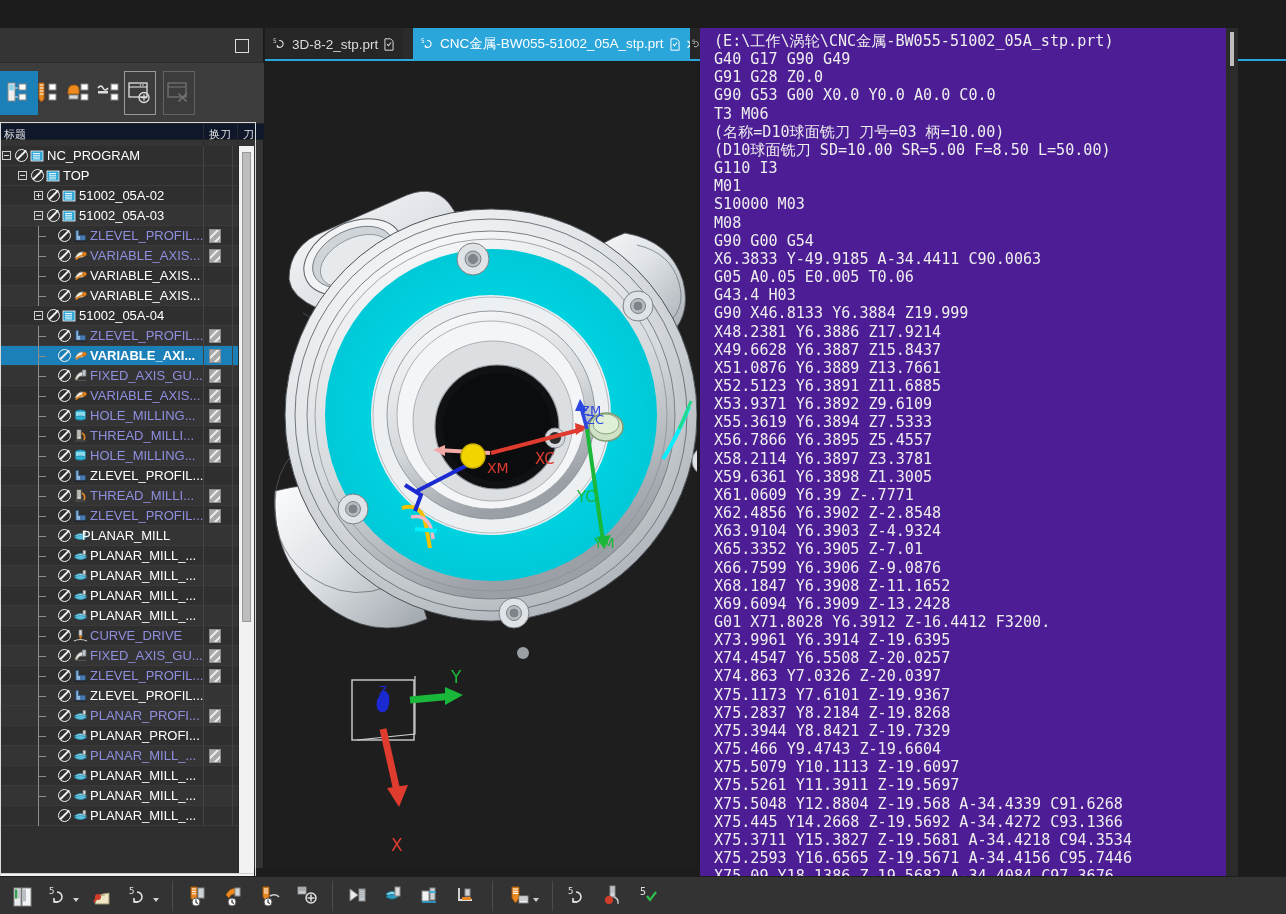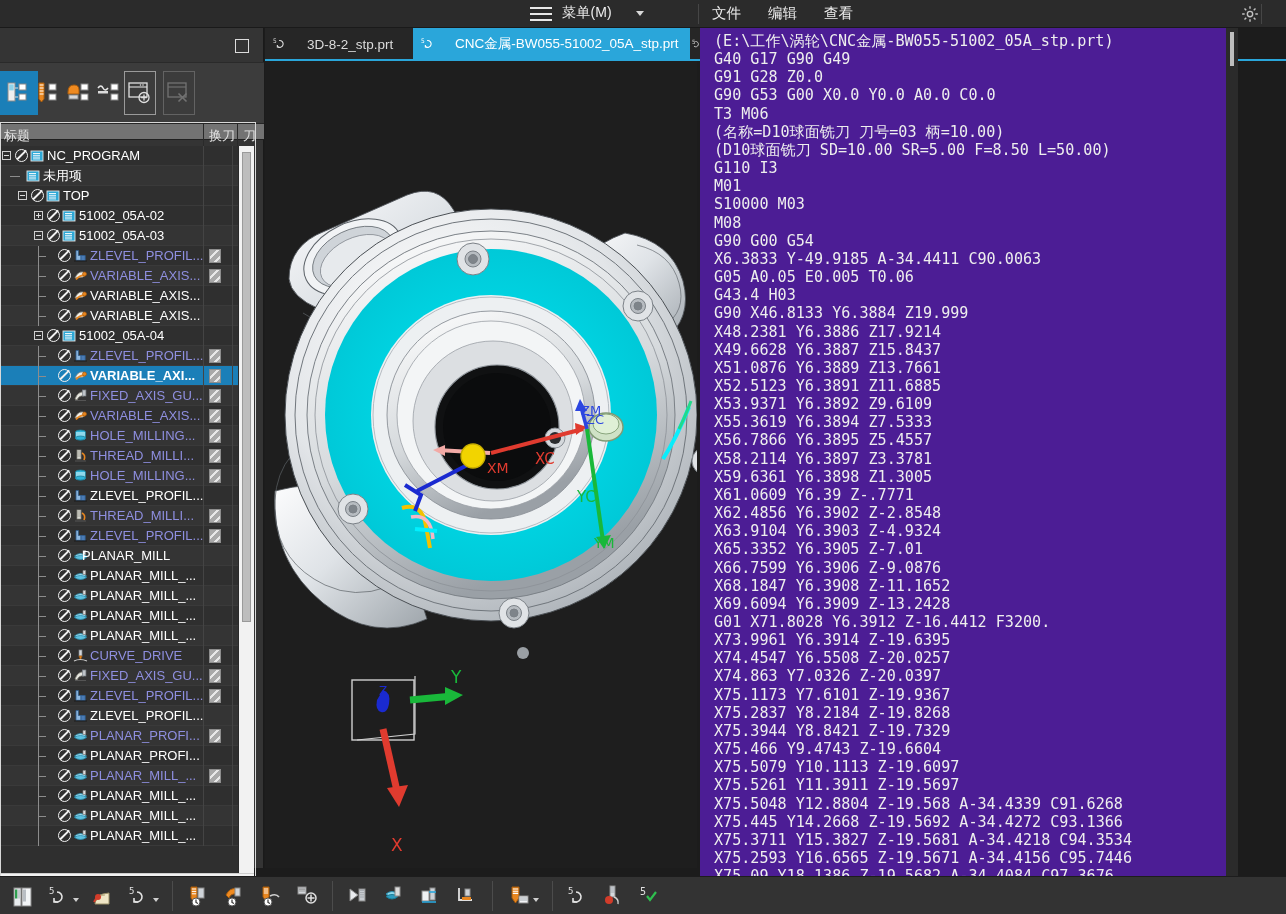--- a/index.html
+++ b/index.html
@@ -64,22 +64,22 @@
     position:absolute; top:8px; width:38px; height:44px;
     display:flex;align-items:center;justify-content:center; cursor:pointer;
   }
   .tb-btn.sel{ background:#1b7fb8; }
   .tb-btn.box{ border:1px solid #9a9a9a; }
   .tb-btn.dim{ opacity:.42; }
 
   
   .tree-hdr{
     position:absolute; left:0; top:96px; width:264px; height:16px;
-    background:#737373; border-bottom:1px solid #202020;
-    font-size:13px; color:#e4e4e4;
+    background:#0f172a; border-bottom:1px solid #202020;
+    font-size:11px; color:#e4e4e4;
   }
   .tree-hdr .c1{ position:absolute; left:4px; top:3px; }
   .tree-hdr .c2{ position:absolute; left:209px; top:3px; }
   .tree-hdr .c3{ position:absolute; left:243px; top:3px; }
   .tree-hdr .sep{ position:absolute; top:0; width:1px;height:22px; background:#2a2a2a; }
 
   
   .treewrap{
     position:absolute; left:0; top:118px; width:238px; height:727px;
     overflow:hidden; background:#2f2f2f;
@@ -144,21 +144,21 @@
     position:absolute; left:0; top:94px; width:256px; height:772px;
     border:1px solid #d8d8d8; pointer-events:none;
   }
 
   
   .tabbar{
     position:absolute; left:265px; top:28px; width:432px; height:32px;
     background:#2b2b2b;
   }
   .tab{
-    position:absolute; top:0; height:32px; display:flex; align-items:center; gap:20px;
+    position:absolute; top:0; height:32px; display:flex; align-items:center; gap:5px;
     padding:0 8px; font-size:13.5px; color:#dcdcdc; cursor:pointer; white-space:nowrap;
   }
   .tab.inactive{ background:#262626; }
   .tab.active{ background:#2aa6da; color:#ffffff; }
   .tab .close{ font-size:13px; font-weight:bold; cursor:pointer; }
   .tabstrip-accent{
     position:absolute; left:265px; top:59px; width:1021px; height:2px; background:#2aa6da;
   }
   .tab-sliver{
     position:absolute; left:690px; top:28px; width:14px; height:32px; background:#262626;
@@ -200,42 +200,20 @@
   .caret-sm{
     width:0;height:0;border-left:3px solid transparent;border-right:3px solid transparent;
     border-top:4px solid #cfcfcf; margin-left:1px; margin-top:7px;
   }
 </style>
 </head>
 <body>
 
 <div id="root">
 
-  <div class="topstrip">
-    <div class="menu-hamburger">
-      <i></i>
-        <i></i>
-        <i></i>
-    </div>
-    <div class="menu-label">菜单(M)</div>
-    <div class="menu-caret"></div>
-    <div class="vert-div" style="left:698px;"></div>
-    <div class="vert-div" style="left:1261px;"></div>
-
-    <div class="rmenu" style="left:712px;">文件</div>
-    <div class="rmenu" style="left:768px;">编辑</div>
-    <div class="rmenu" style="left:824px;">查看</div>
-
-    <div class="gear-btn">
-      <svg viewBox="0 0 24 24" width="20" height="20" fill="none" stroke="#dcdcdc" stroke-width="1.7">
-        <circle cx="12" cy="12" r="3.2"></circle>
-        <path d="M12 2.6v3M12 18.4v3M2.6 12h3M18.4 12h3M5.4 5.4l2.1 2.1M16.5 16.5l2.1 2.1M18.6 5.4l-2.1 2.1M7.5 16.5l-2.1 2.1"></path>
-      </svg>
-    </div>
-  </div>
 
   <div class="navpanel">
     <div class="nav-dock-btn"></div>
 
     <div class="nav-toolbar">
 
       <div class="tb-btn sel" style="left:0px;">
         <svg width="28" height="28" viewBox="0 0 28 28">
           <rect x="3" y="4" width="7" height="18" fill="#f0f0f0" stroke="#8a8a8a"></rect>
           <rect x="4.2" y="5.4" width="4.5" height="6" fill="#8fd3ea"></rect>
@@ -302,30 +280,20 @@
 
     <div class="treewrap" id="treewrap">
         <div class="trow">
           <div class="plusbox" style="left: 2px; top: 5px;"></div>
           <div class="nosign" style="left: 15px; top: 3px;"></div>
           <div class="opicon" style="left: 30px; top: 3px;"><svg width="15" height="14" viewBox="0 0 15 14">
               <rect x="1" y="2" width="12" height="10" fill="#2ea8d6" stroke="#e4e4e4" stroke-width="0.9"></rect>
               <path d="M3 4.5h7M3 6.3h7M3 8.1h7M3 9.9h7" stroke="#ffffff" stroke-width="0.9"></path>
             </svg></div>
           <span class="lbl white" style="position: absolute; left: 47px;">NC_PROGRAM</span>
-          <div class="colsep"></div>
-          <div class="colsep2"></div>
-        </div>
-        <div class="trow alt">
-          <div class="dash" style="left: 10px; top: 10px; width: 10px;"></div>
-          <div class="opicon" style="left: 26px; top: 3px;"><svg width="15" height="14" viewBox="0 0 15 14">
-              <rect x="1" y="2" width="12" height="10" fill="#2ea8d6" stroke="#e4e4e4" stroke-width="0.9"></rect>
-              <path d="M3 4.5h7M3 6.3h7M3 8.1h7M3 9.9h7" stroke="#ffffff" stroke-width="0.9"></path>
-            </svg></div>
-          <span class="lbl white" style="position: absolute; left: 43px;">未用项</span>
           <div class="colsep"></div>
           <div class="colsep2"></div>
         </div>
         <div class="trow">
           <div class="plusbox" style="left: 18px; top: 5px;"></div>
           <div class="nosign" style="left: 31px; top: 3px;"></div>
           <div class="opicon" style="left: 46px; top: 3px;"><svg width="15" height="14" viewBox="0 0 15 14">
               <rect x="1" y="2" width="12" height="10" fill="#2ea8d6" stroke="#e4e4e4" stroke-width="0.9"></rect>
               <path d="M3 4.5h7M3 6.3h7M3 8.1h7M3 9.9h7" stroke="#ffffff" stroke-width="0.9"></path>
             </svg></div>

